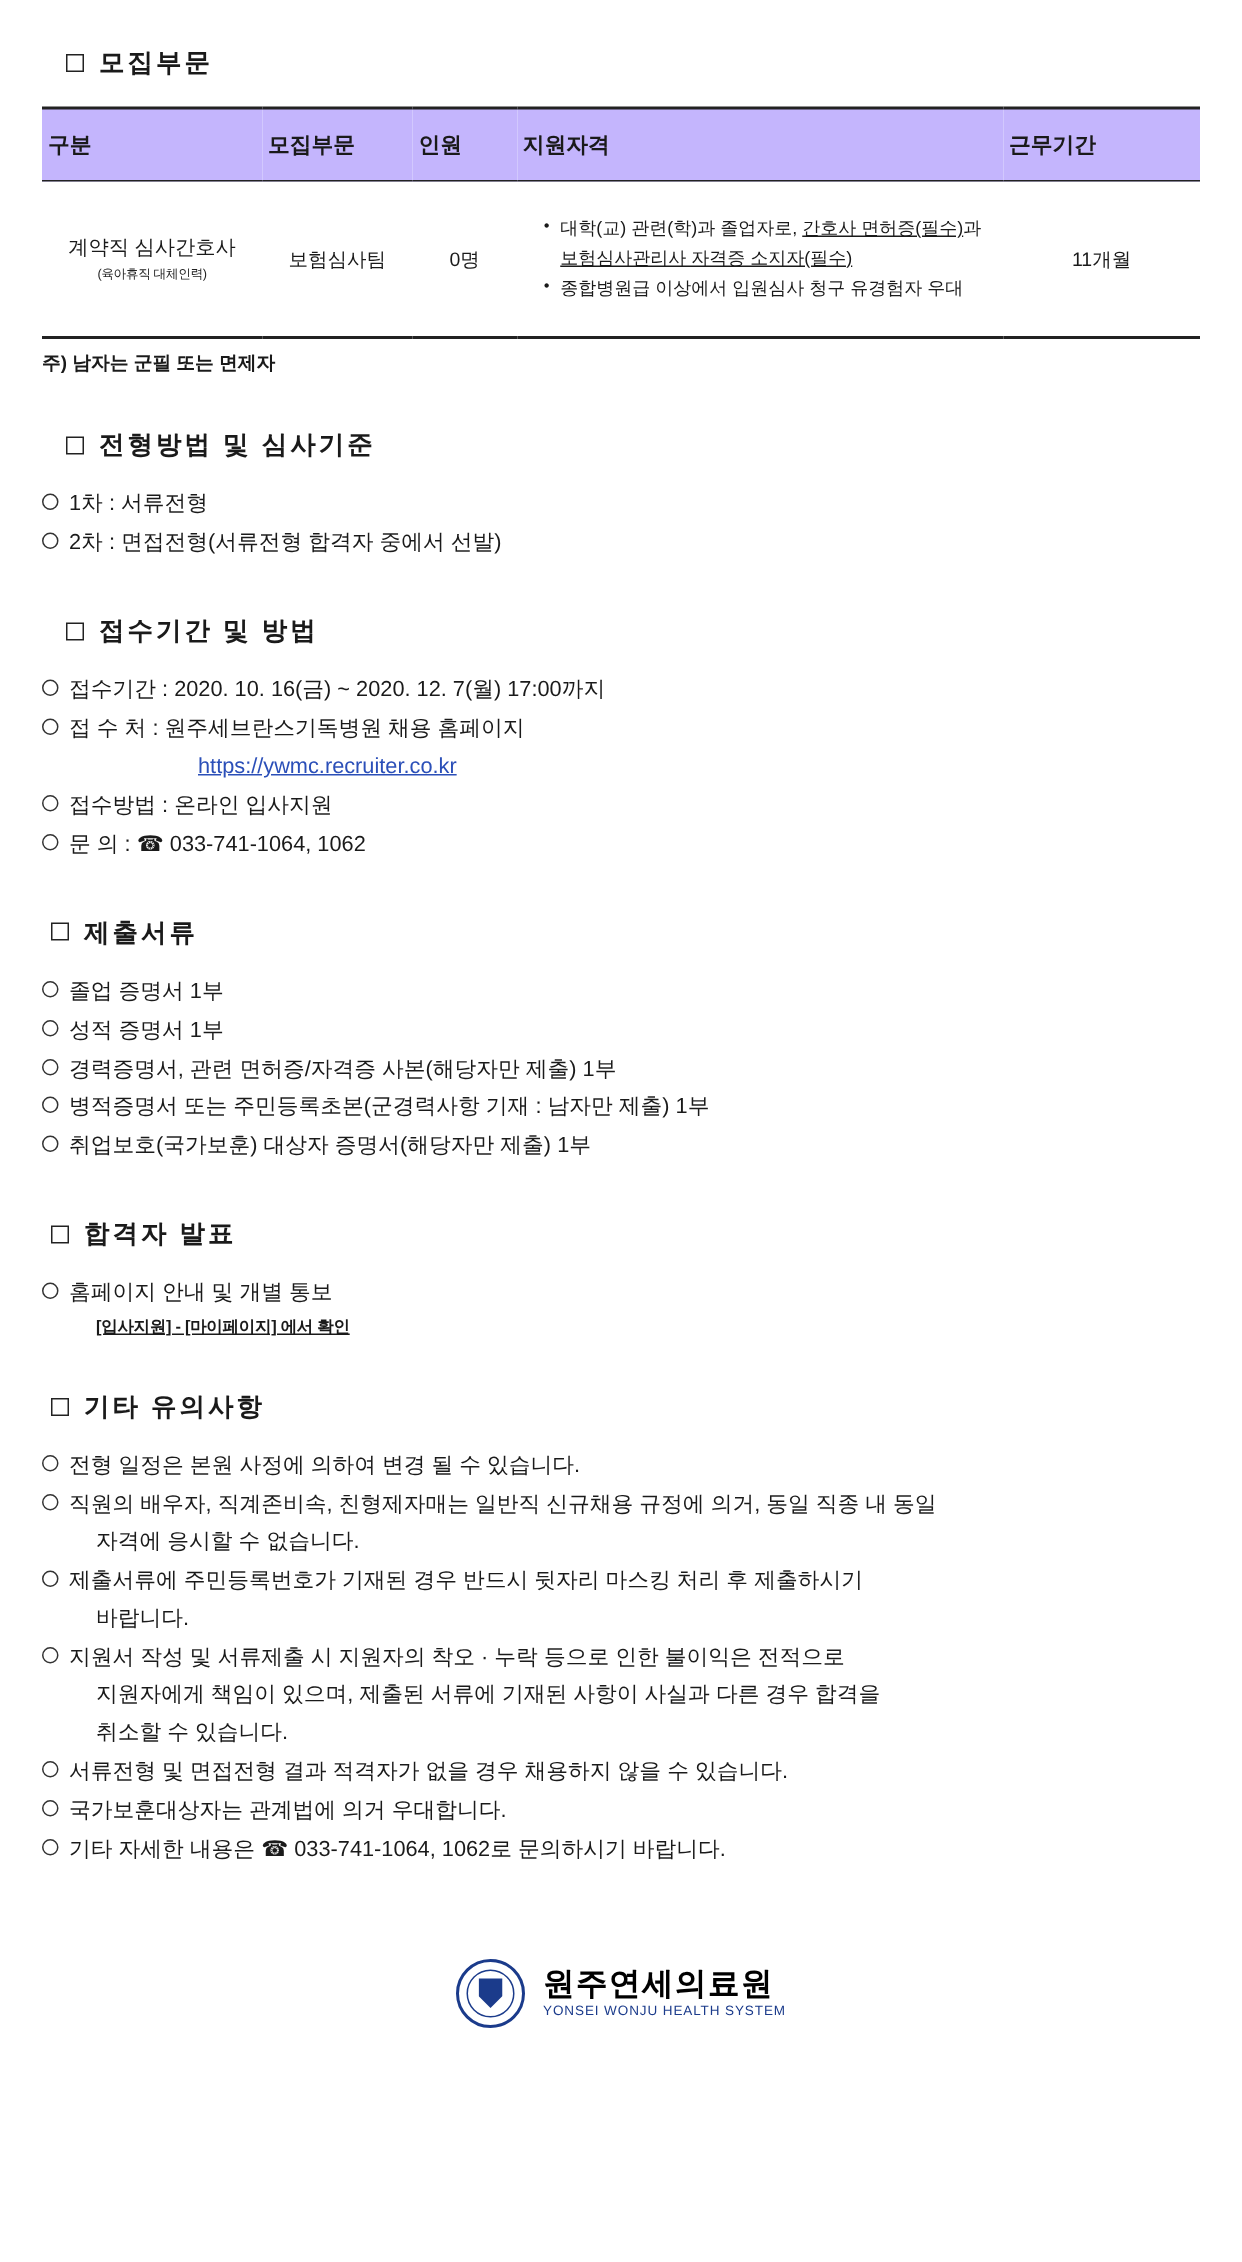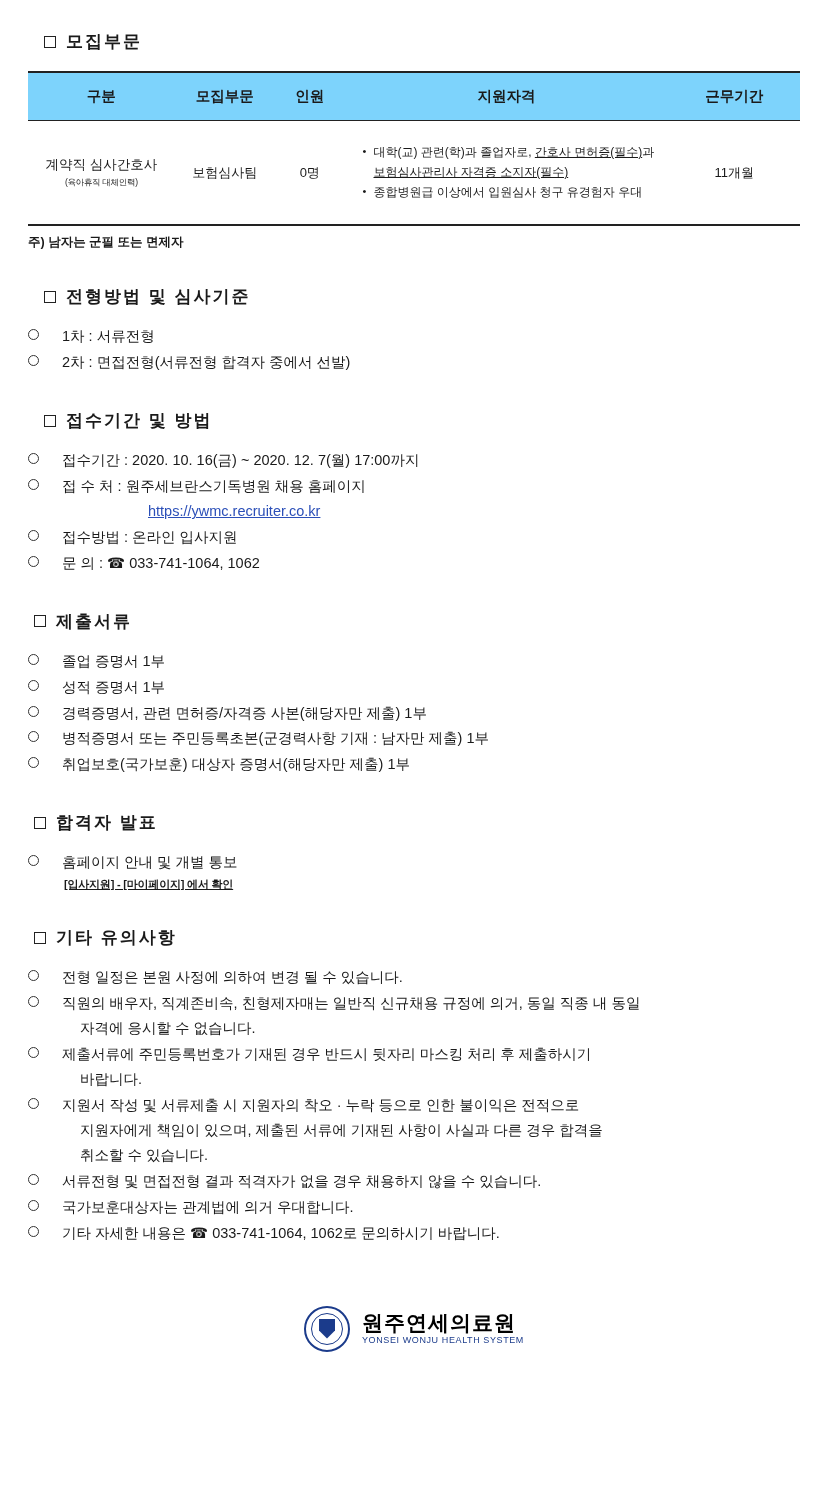--- a/index.html
+++ b/index.html
@@ -44,27 +44,27 @@
   }
 
   
   table.recruit {
     width: 100%;
     border-collapse: collapse;
     margin-top: 18px;
     font-size: 13px;
   }
   table.recruit thead th {
-    background: #7dd3fc;
+    background: #c4b5fd;
     border-top: 2.5px solid #222;
     border-bottom: 1px solid #222;
     font-size: 14.5px;
     font-weight: bold;
     padding: 14px 4px;
-    text-align: center;
+    text-align: left;
   }
   table.recruit tbody td {
     border-bottom: 2.5px solid #222;
     padding: 22px 4px;
     text-align: center;
     vertical-align: middle;
     font-size: 13px;
   }
   .col-gubun { width: 19%; }
   .col-dept  { width: 13%; }
@@ -112,21 +112,21 @@
   ul.items {
     list-style: none;
     margin: 8px 0 0 0;
     padding: 0;
     font-size: 14.5px;
     line-height: 1.72;
   }
   ul.items li {
     display: flex;
     align-items: flex-start;
-    gap: 23px;
+    gap: 7px;
     margin-bottom: 1px;
   }
   ul.items li .circ {
     flex: 0 0 auto;
     width: 11px;
     height: 11px;
     border: 1.4px solid #333;
     border-radius: 50%;
     margin-top: 5px;
     box-sizing: border-box;

